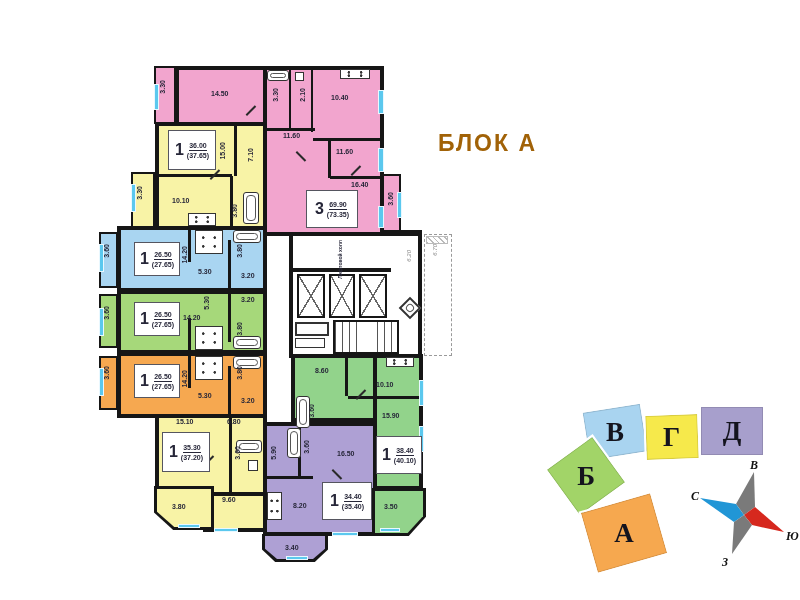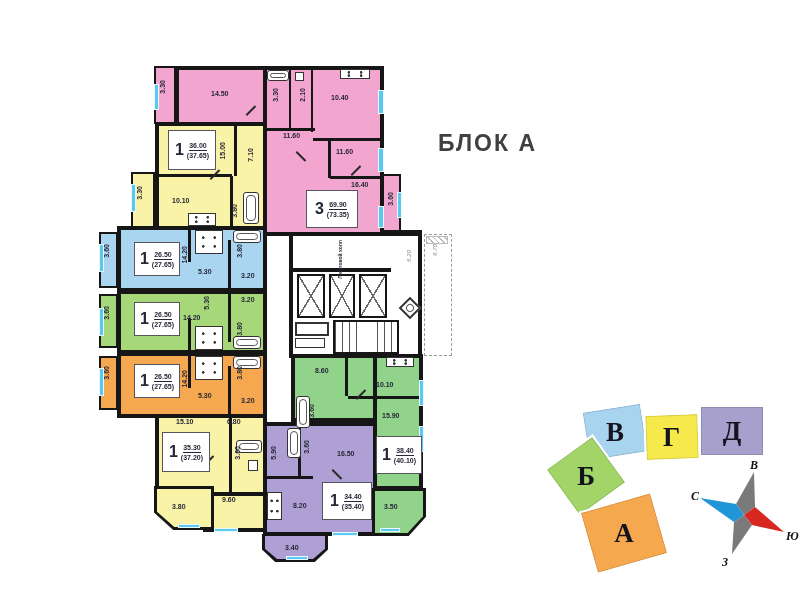--- a/index.html
+++ b/index.html
@@ -34,21 +34,21 @@
   .stairs{position:absolute;box-sizing:border-box;border:2px solid #161616;z-index:15;
     background:linear-gradient(#fff,#fff) center/9px 100% no-repeat,
                repeating-linear-gradient(90deg,#555 0 1px,transparent 1px 7px);}
   .chute{position:absolute;width:12px;height:12px;border:2px solid #333;background:#fff;
          transform:rotate(45deg);z-index:15;}
   .chute::after{content:"";position:absolute;inset:2px;border-radius:50%;border:1px solid #555;}
   .dashed{position:absolute;border:1px dashed #9a9a9a;box-sizing:border-box;z-index:5;}
   .hatch{position:absolute;background:repeating-linear-gradient(45deg,#bbb 0 1px,transparent 1px 4px);
          border:1px solid #bbb;box-sizing:border-box;}
   .clip{position:absolute;z-index:8;}
-  .title{position:absolute;font:600 23px "Liberation Sans",sans-serif;color:#404040;letter-spacing:2px;}
+  .title{position:absolute;font:600 23px "Liberation Sans",sans-serif;color:#a16207;letter-spacing:2px;}
   .mini{position:absolute;display:flex;align-items:center;justify-content:center;
         outline:2.5px solid #fff;border:1px solid rgba(0,0,0,.12);box-sizing:border-box;z-index:10;}
   .mini span{font:600 27px "Liberation Serif",serif;color:#14141e;}
   .corelabel{font:bold 5px "Liberation Sans",sans-serif;color:#262638;}
 </style>
 </head>
 <body>
 
 <div id="stage">
 

